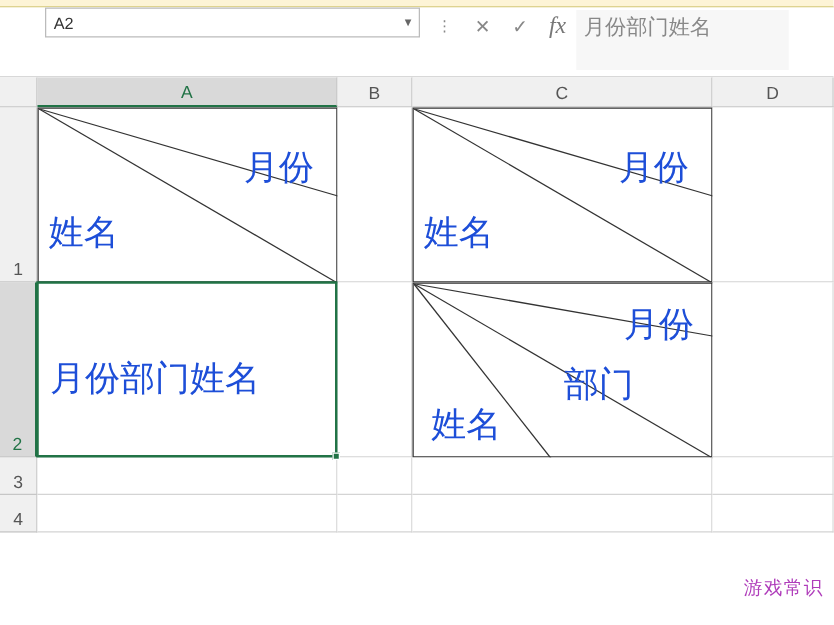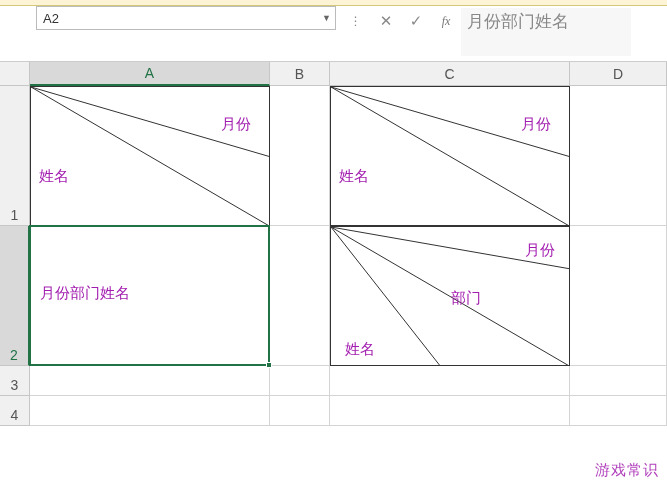--- a/index.html
+++ b/index.html
@@ -5,41 +5,41 @@
   * { box-sizing: border-box; margin: 0; padding: 0; }
   html, body { width: 667px; height: 500px; overflow: hidden; font-family: "Microsoft YaHei", Arial, sans-serif; background: #fff; }
   .top-edge { height: 6px; background: #fdf4d6; border-bottom: 1px solid #d4c87a; }
   .formula-bar { display: flex; align-items: stretch; height: 56px; background: #fff; border-bottom: 1px solid #ccc; }
   .namebox-wrap { display: flex; align-items: flex-start; width: 308px; padding-left: 4px; margin-left: 32px; }
   .namebox { width: 300px; height: 24px; border: 1px solid #bbb; display: flex; align-items: center; padding: 0 6px; font-size: 13px; color: #333; background: #fff; position: relative; }
   .namebox .dd { position: absolute; right: 4px; font-size: 9px; color: #666; }
   .fx-sep { width: 1px; background: #ddd; margin: 2px 0; }
   .fx-btns { display: flex; align-items: flex-start; gap: 0; padding-top: 4px; }
   .fx-btn { width: 30px; height: 22px; display: flex; align-items: center; justify-content: center; color: #888; font-size: 15px; }
-  .fx-btn.fx { font-style: italic; font-family: "Times New Roman", serif; color: #777; font-size: 12px; }
+  .fx-btn.fx { font-style: italic; font-family: "Times New Roman", serif; color: #777; font-size: 19px; }
   .fx-btn.colon { font-size: 12px; letter-spacing: -1px; }
   .formula-input-wrap { flex: 1; display: flex; align-items: flex-start; padding-top: 2px; }
   .formula-input { width: 170px; height: 48px; background: #f7f7f7; border: none; font-size: 17px; color: #888; padding: 2px 6px; }
   .sheet-area { position: relative; width: 667px; height: 438px; background: #fff; }
   .corner { position: absolute; left: 0; top: 0; width: 30px; height: 24px; background: #f0f0f0; border-right: 1px solid #c6c6c6; border-bottom: 1px solid #c6c6c6; }
   .colhdrs { position: absolute; left: 30px; top: 0; height: 24px; display: flex; }
   .colhdr { height: 24px; background: #f0f0f0; border-right: 1px solid #c6c6c6; border-bottom: 1px solid #c6c6c6; display: flex; align-items: center; justify-content: center; font-size: 14px; color: #555; }
   .colhdr.sel { background: #d9d9d9; color: #217346; border-bottom: 2px solid #217346; }
   .rowhdrs { position: absolute; left: 0; top: 24px; width: 30px; }
   .rowhdr { width: 30px; background: #f0f0f0; border-right: 1px solid #c6c6c6; border-bottom: 1px solid #c6c6c6; display: flex; align-items: flex-end; justify-content: center; font-size: 14px; color: #555; padding-bottom: 2px; }
   .rowhdr.sel { background: #d9d9d9; color: #217346; border-right: 2px solid #217346; }
   .cells { position: absolute; left: 30px; top: 24px; }
   .cell { position: absolute; border-right: 1px solid #d4d4d4; border-bottom: 1px solid #d4d4d4; background: #fff; font-size: 18px; color: #333; }
   .cell.thin { }
   .cell-a1, .cell-c1 { border: 1px solid #333; }
   .cell-c2 { border: 1px solid #333; }
   .sel-ring { position: absolute; border: 2px solid #217346; pointer-events: none; }
   .sel-handle { position: absolute; width: 6px; height: 6px; background: #217346; border: 1px solid #fff; pointer-events: none; }
   svg.diag { position: absolute; left: 0; top: 0; pointer-events: none; }
-  .lbl { position: absolute; font-size: 15px; color: #a21caf; white-space: nowrap; }
+  .lbl { position: absolute; font-size: 28px; color: #1d4ed8; white-space: nowrap; }
   .watermark { position: absolute; right: 8px; bottom: 20px; font-size: 15px; color: #a21caf; opacity: 0.85; letter-spacing: 1px; }
 </style>
 </head>
 <body>
 
 <div class="top-edge"></div>
 
 <div class="formula-bar">
   <div class="namebox-wrap">
     <div class="namebox">

